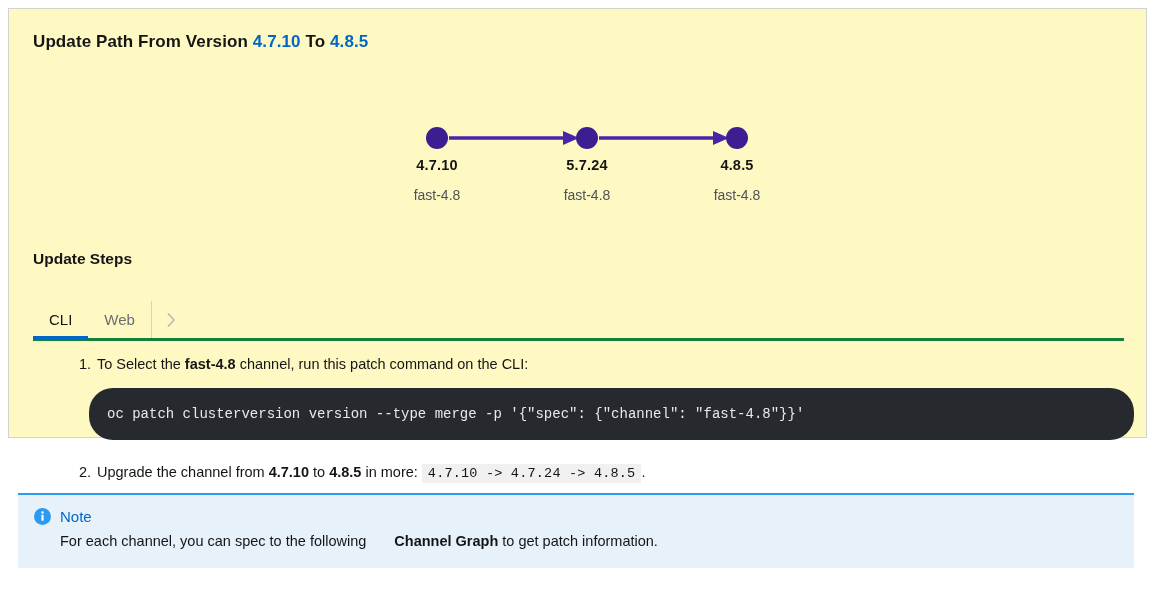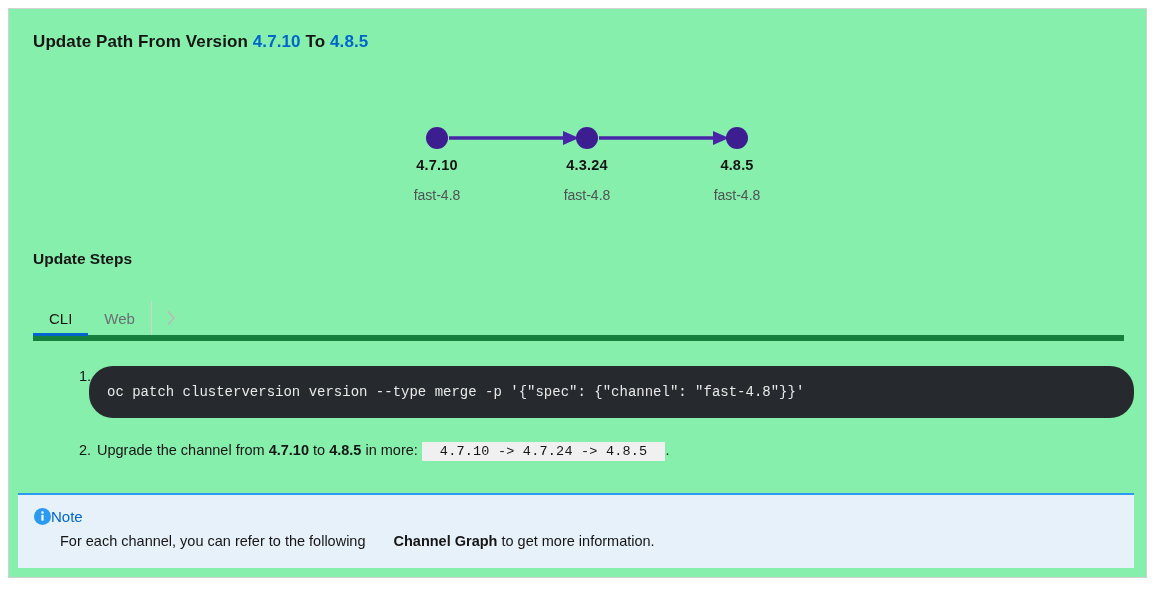--- a/index.html
+++ b/index.html
@@ -11,23 +11,23 @@
     overflow: hidden;
     font-family: "Liberation Sans", sans-serif;
     -webkit-font-smoothing: antialiased;
   }
 
   .card {
     position: absolute;
     left: 8px;
     top: 8px;
     width: 1139px;
-    height: 570px;
+    height: 430px;
     border: 1px solid #d2d2d2;
-    background: #86efac;
+    background: #fef9c3;
     box-sizing: border-box;
   }
 
   
   .page-title {
     position: absolute;
     left: 24px;
     top: 23px;
     font-size: 17px;
     font-weight: bold;
@@ -91,21 +91,21 @@
     font-weight: bold;
     color: #151515;
   }
 
   .tabs {
     position: absolute;
     left: 24px;
     top: 292px;
     width: 1091px;
     height: 40px;
-    border-bottom: 6px solid #15803d;
+    border-bottom: 3px solid #15803d;
     box-sizing: border-box;
     display: flex;
     align-items: stretch;
   }
   .tab {
     position: relative;
     display: flex;
     align-items: center;
     justify-content: center;
     padding: 0 16px;
@@ -191,38 +191,39 @@
     border-radius: 24px;
   }
 
   .step2 { margin-top: 22px; }
 
   .inline-code {
     font-family: "Liberation Mono", monospace;
     font-size: 13.5px;
     background: #f0f0f0;
     color: #151515;
-    padding: 2px 18px;
+    padding: 2px 6px;
     letter-spacing: 0.2px;
   }
 
   
   .note {
     position: absolute;
     left: 9px;
     top: 484px;
     width: 1116px;
     background: #e7f1fa;
     border-top: 2px solid #2b9af3;
     box-sizing: border-box;
     padding: 13px 16px 15px 16px;
   }
   .note-head {
     display: flex;
     align-items: center;
+    gap: 9px;
   }
   .note-icon {
     width: 17px;
     height: 17px;
     flex: 0 0 17px;
     display: block;
   }
   .note-title {
     font-size: 15px;
     color: #0066cc;
@@ -266,21 +267,21 @@
         <circle cx="728" cy="29" r="11" fill="#3c1e91"></circle>
       </g>
     </svg>
 
     <div class="node-labels">
       <div class="node-label" style="left:428px; top:48px;">
         <span class="ver">4.7.10</span>
         <span class="chan">fast-4.8</span>
       </div>
       <div class="node-label" style="left:578px; top:48px;">
-        <span class="ver">4.3.24</span>
+        <span class="ver">5.7.24</span>
         <span class="chan">fast-4.8</span>
       </div>
       <div class="node-label" style="left:728px; top:48px;">
         <span class="ver">4.8.5</span>
         <span class="chan">fast-4.8</span>
       </div>
     </div>
   </div>
 
   <div class="section-title">Update Steps</div>
@@ -293,20 +294,23 @@
       <svg width="9" height="14" viewBox="0 0 9 14">
         <path d="M1.5 1 L7 7 L1.5 13" fill="none" stroke="#b8bbbe" stroke-width="1.7" stroke-linecap="round" stroke-linejoin="round"></path>
       </svg>
     </button>
   </div>
 
   <div class="steps">
 
     <div class="step">
       <span class="step-num">1.</span>
+      <div class="step-text">
+        <span>To Select the </span><b>fast-4.8</b><span> channel, run this patch command on the CLI:</span>
+      </div>
       <div class="code-block">oc patch clusterversion version --type merge -p '{"spec": {"channel": "fast-4.8"}}'</div>
     </div>
 
     <div class="step step2">
       <span class="step-num">2.</span>
       <div class="step-text">
         <span>Upgrade the channel from </span><b>4.7.10</b><span> to </span><b>4.8.5</b><span> in more: </span><span class="inline-code">4.7.10 -&gt; 4.7.24 -&gt; 4.8.5</span><span>.</span>
       </div>
     </div>
 
@@ -315,17 +319,17 @@
   <div class="note">
     <div class="note-head">
       <svg class="note-icon" viewBox="0 0 16 16">
         <circle cx="8" cy="8" r="8" fill="#2b9af3"></circle>
         <circle cx="8" cy="4.2" r="1.15" fill="#ffffff"></circle>
         <rect x="6.95" y="6.4" width="2.1" height="5.6" rx="0.6" fill="#ffffff"></rect>
       </svg>
       <span class="note-title">Note</span>
     </div>
     <div class="note-body">
-      <span>For each channel, you can refer to the following </span><b>Channel Graph</b><span> to get more information.</span>
+      <span>For each channel, you can spec to the following </span><b>Channel Graph</b><span> to get patch information.</span>
     </div>
   </div>
 
 </div>
 
 </body></html>

